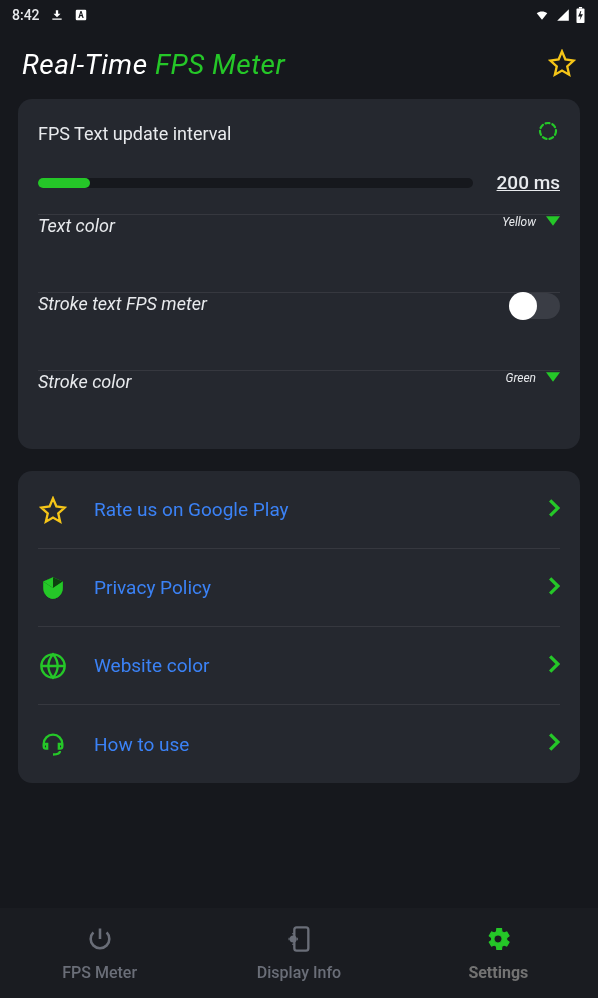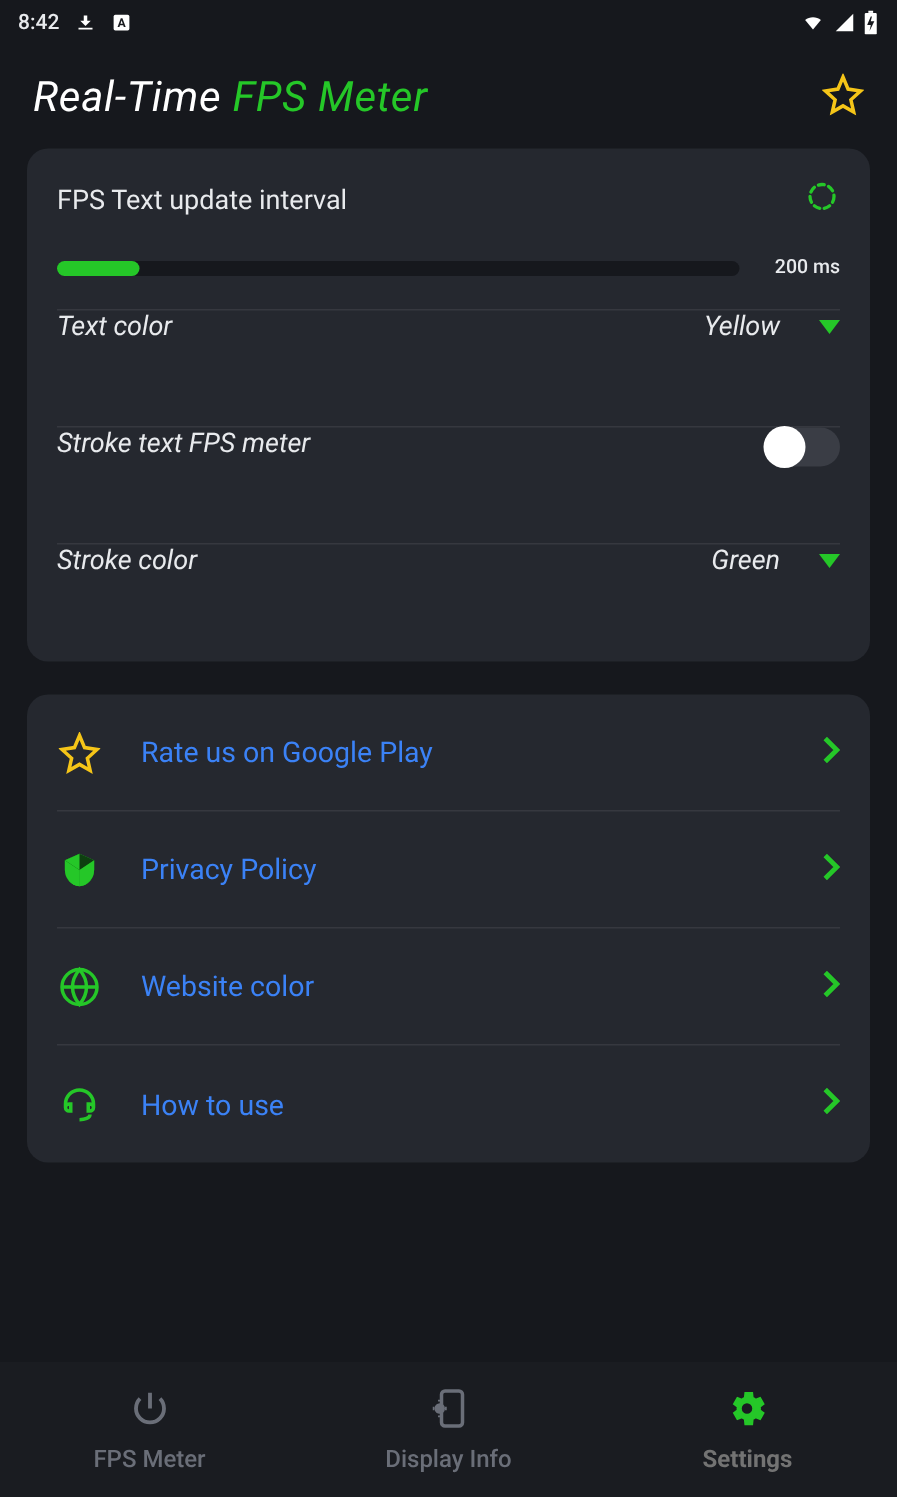--- a/index.html
+++ b/index.html
@@ -57,24 +57,24 @@
   min-height: 78px;
   border-bottom: 1px solid rgba(255,255,255,0.08);
   font-style: italic;
 }
 .row:last-child { border-bottom: none; }
 .row-label {
   font-size: 18px;
   color: #e8eaed;
 }
 .row-value {
-  font-size: 18px;
-  display: flex;
-  align-items: center;
-  gap: 26px;
+  font-size: 12px;
+  display: flex;
+  align-items: center;
+  gap: 10px;
 }
 .dropdown-caret {
   color: #25c728;
 }
 
 
 .slider-row {
   display: flex;
   flex-direction: column;
   padding: 20px 0 20px 0;
@@ -101,23 +101,24 @@
 .slider-fill {
   position: absolute;
   left: 0;
   top: 0;
   height: 100%;
   width: 12%;
   background: #25c728;
   border-radius: 5px;
 }
 .slider-value {
-  font-size: 13px;
+  font-size: 19px;
   font-weight: 500;
   white-space: nowrap;
+  text-decoration: underline;
 }
 
 
 .toggle {
   width: 50px;
   height: 26px;
   background: #3a3d45;
   border-radius: 13px;
   position: relative;
 }

